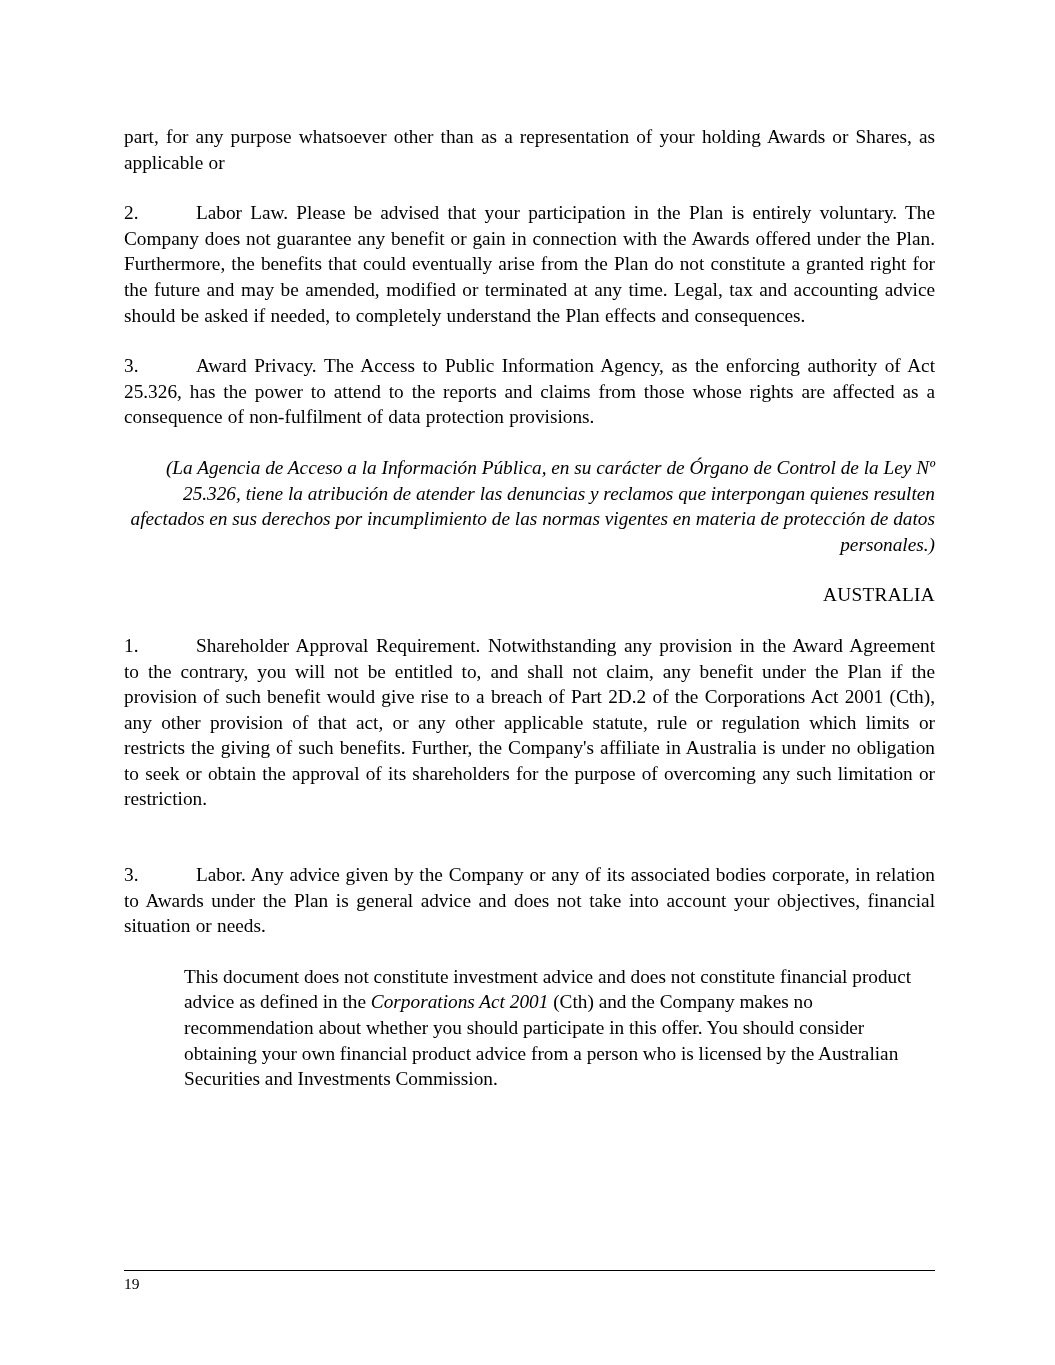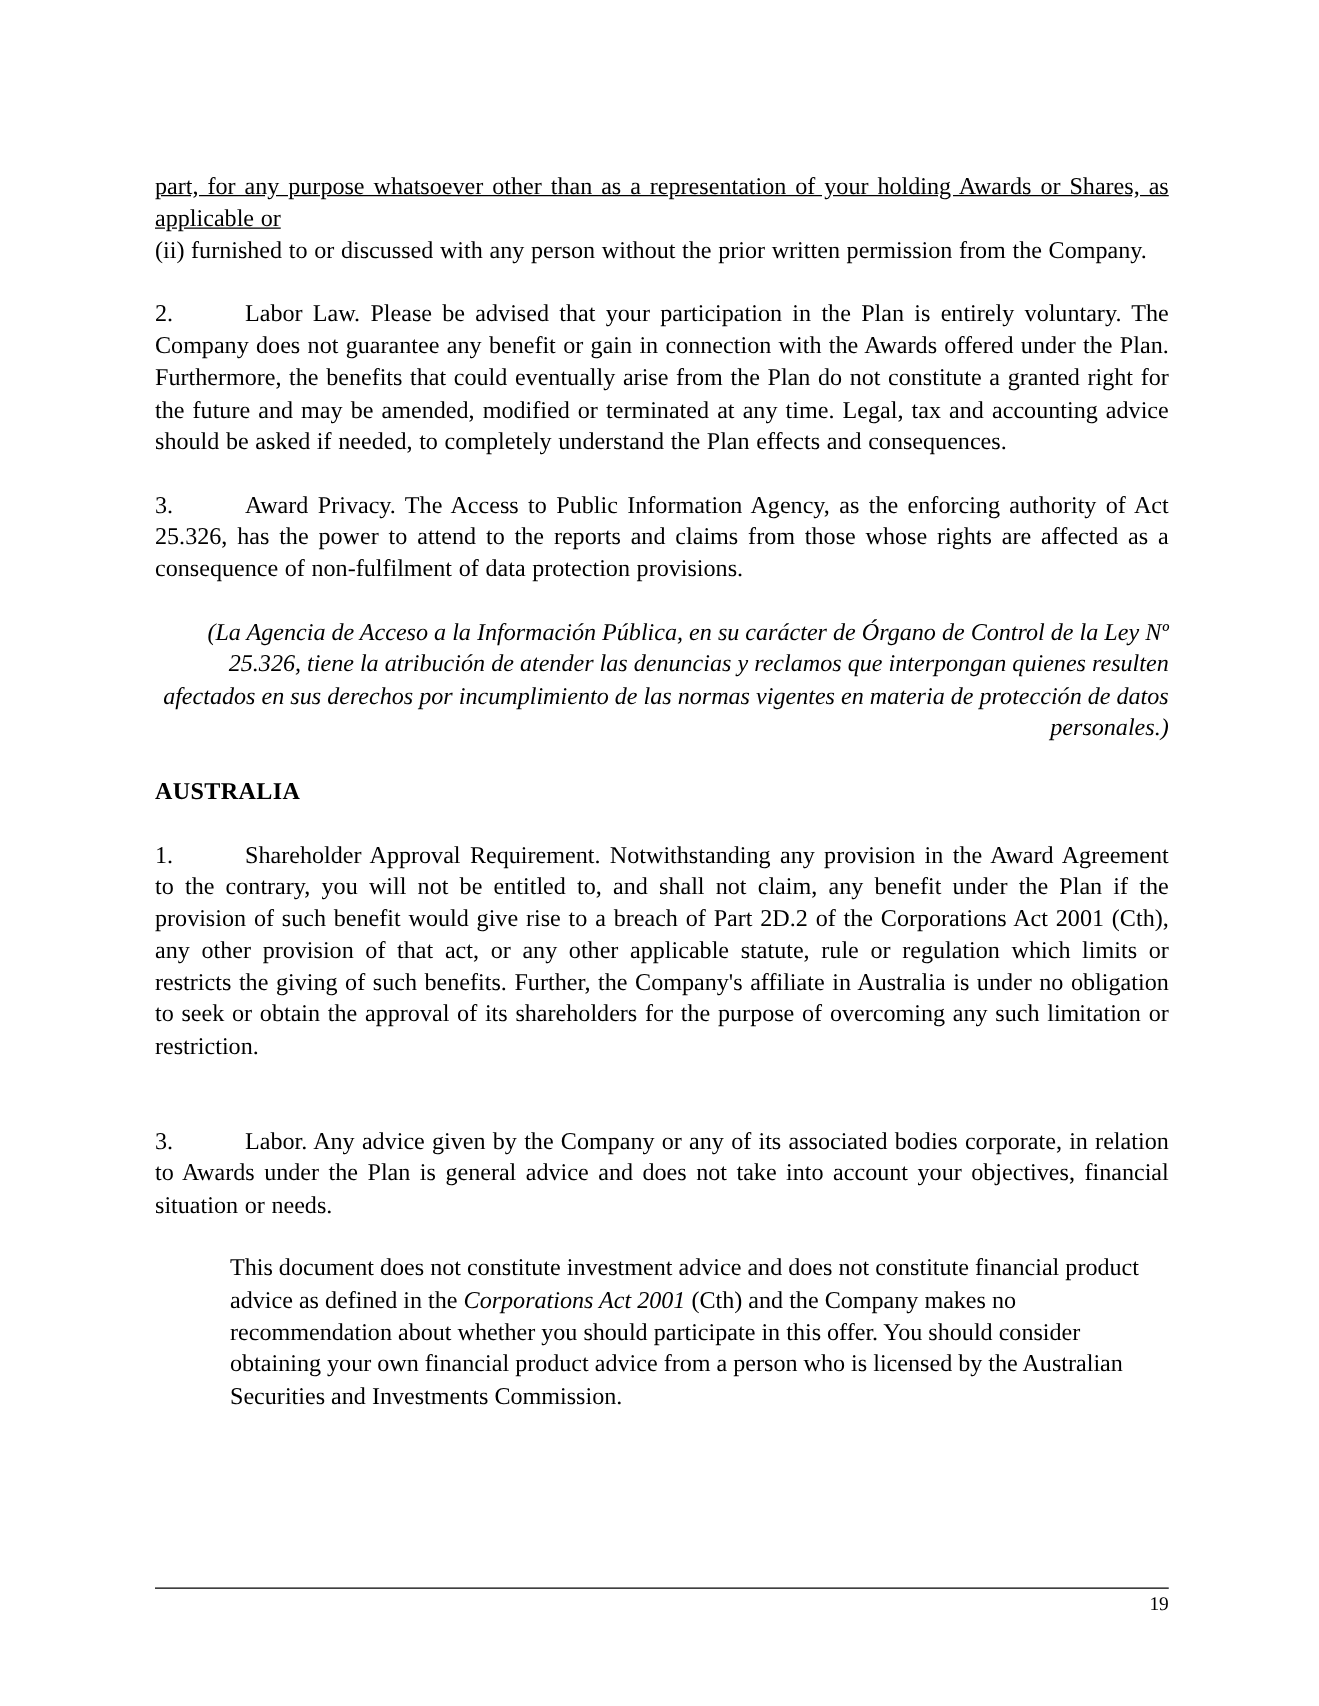--- a/index.html
+++ b/index.html
@@ -21,82 +21,79 @@
     padding: 124px 120px 0 124px;
   }
   .para {
     font-size: 19.3px;
     line-height: 25.6px;
     text-align: justify;
     margin: 0 0 0 0;
     word-spacing: 0.5px;
   }
   .para.first-block {
-    margin-top: 13px;
-    text-decoration: underline;
+    margin-top: 0;
   }
   .gap {
     height: 25px;
   }
   .gap-small {
     height: 22px;
   }
   .num {
     display: inline-block;
     width: 72px;
   }
   .u {
   }
   .italic-block {
     font-style: italic;
     font-size: 19.3px;
     line-height: 25.6px;
     text-align: right;
   }
   .heading {
-    font-weight: bold;
+    font-weight: normal;
     font-size: 19.3px;
     line-height: 25.6px;
     letter-spacing: 0.3px;
+    text-align: right;
   }
   .indent-block {
     margin-left: 60px;
     font-size: 19.3px;
     line-height: 25.6px;
     text-align: left;
   }
   .it {
     font-style: italic;
   }
   .footer {
     position: absolute;
     left: 124px;
     right: 120px;
     bottom: 72px;
-    text-align: right;
+    text-align: left;
   }
   .footer-rule {
     border-top: 1.2px solid #000;
     margin-bottom: 4px;
   }
   .footer-num {
     font-size: 15.5px;
     line-height: 18px;
   }
 </style>
 </head>
 <body>
 
 <div class="page">
 
   <div class="para first-block">
     <span>part, for any purpose whatsoever other than as a representation of your holding Awards or Shares, as applicable or</span>
-  </div>
-  <div class="para">
-    <span>(ii) furnished to or discussed with any person without the prior written permission from the Company.</span>
   </div>
 
   <div class="gap"></div>
 
   <div class="para">
     <span class="num">2.</span><span class="u">Labor Law.</span><span> Please be advised that your participation in the Plan is entirely voluntary. The Company does not guarantee any benefit or gain in connection with the Awards offered under the Plan. Furthermore, the benefits that could eventually arise from the Plan do not constitute a granted right for the future and may be amended, modified or terminated at any time. Legal, tax and accounting advice should be asked if needed, to completely understand the Plan effects and consequences.</span>
   </div>
 
   <div class="gap"></div>
 

